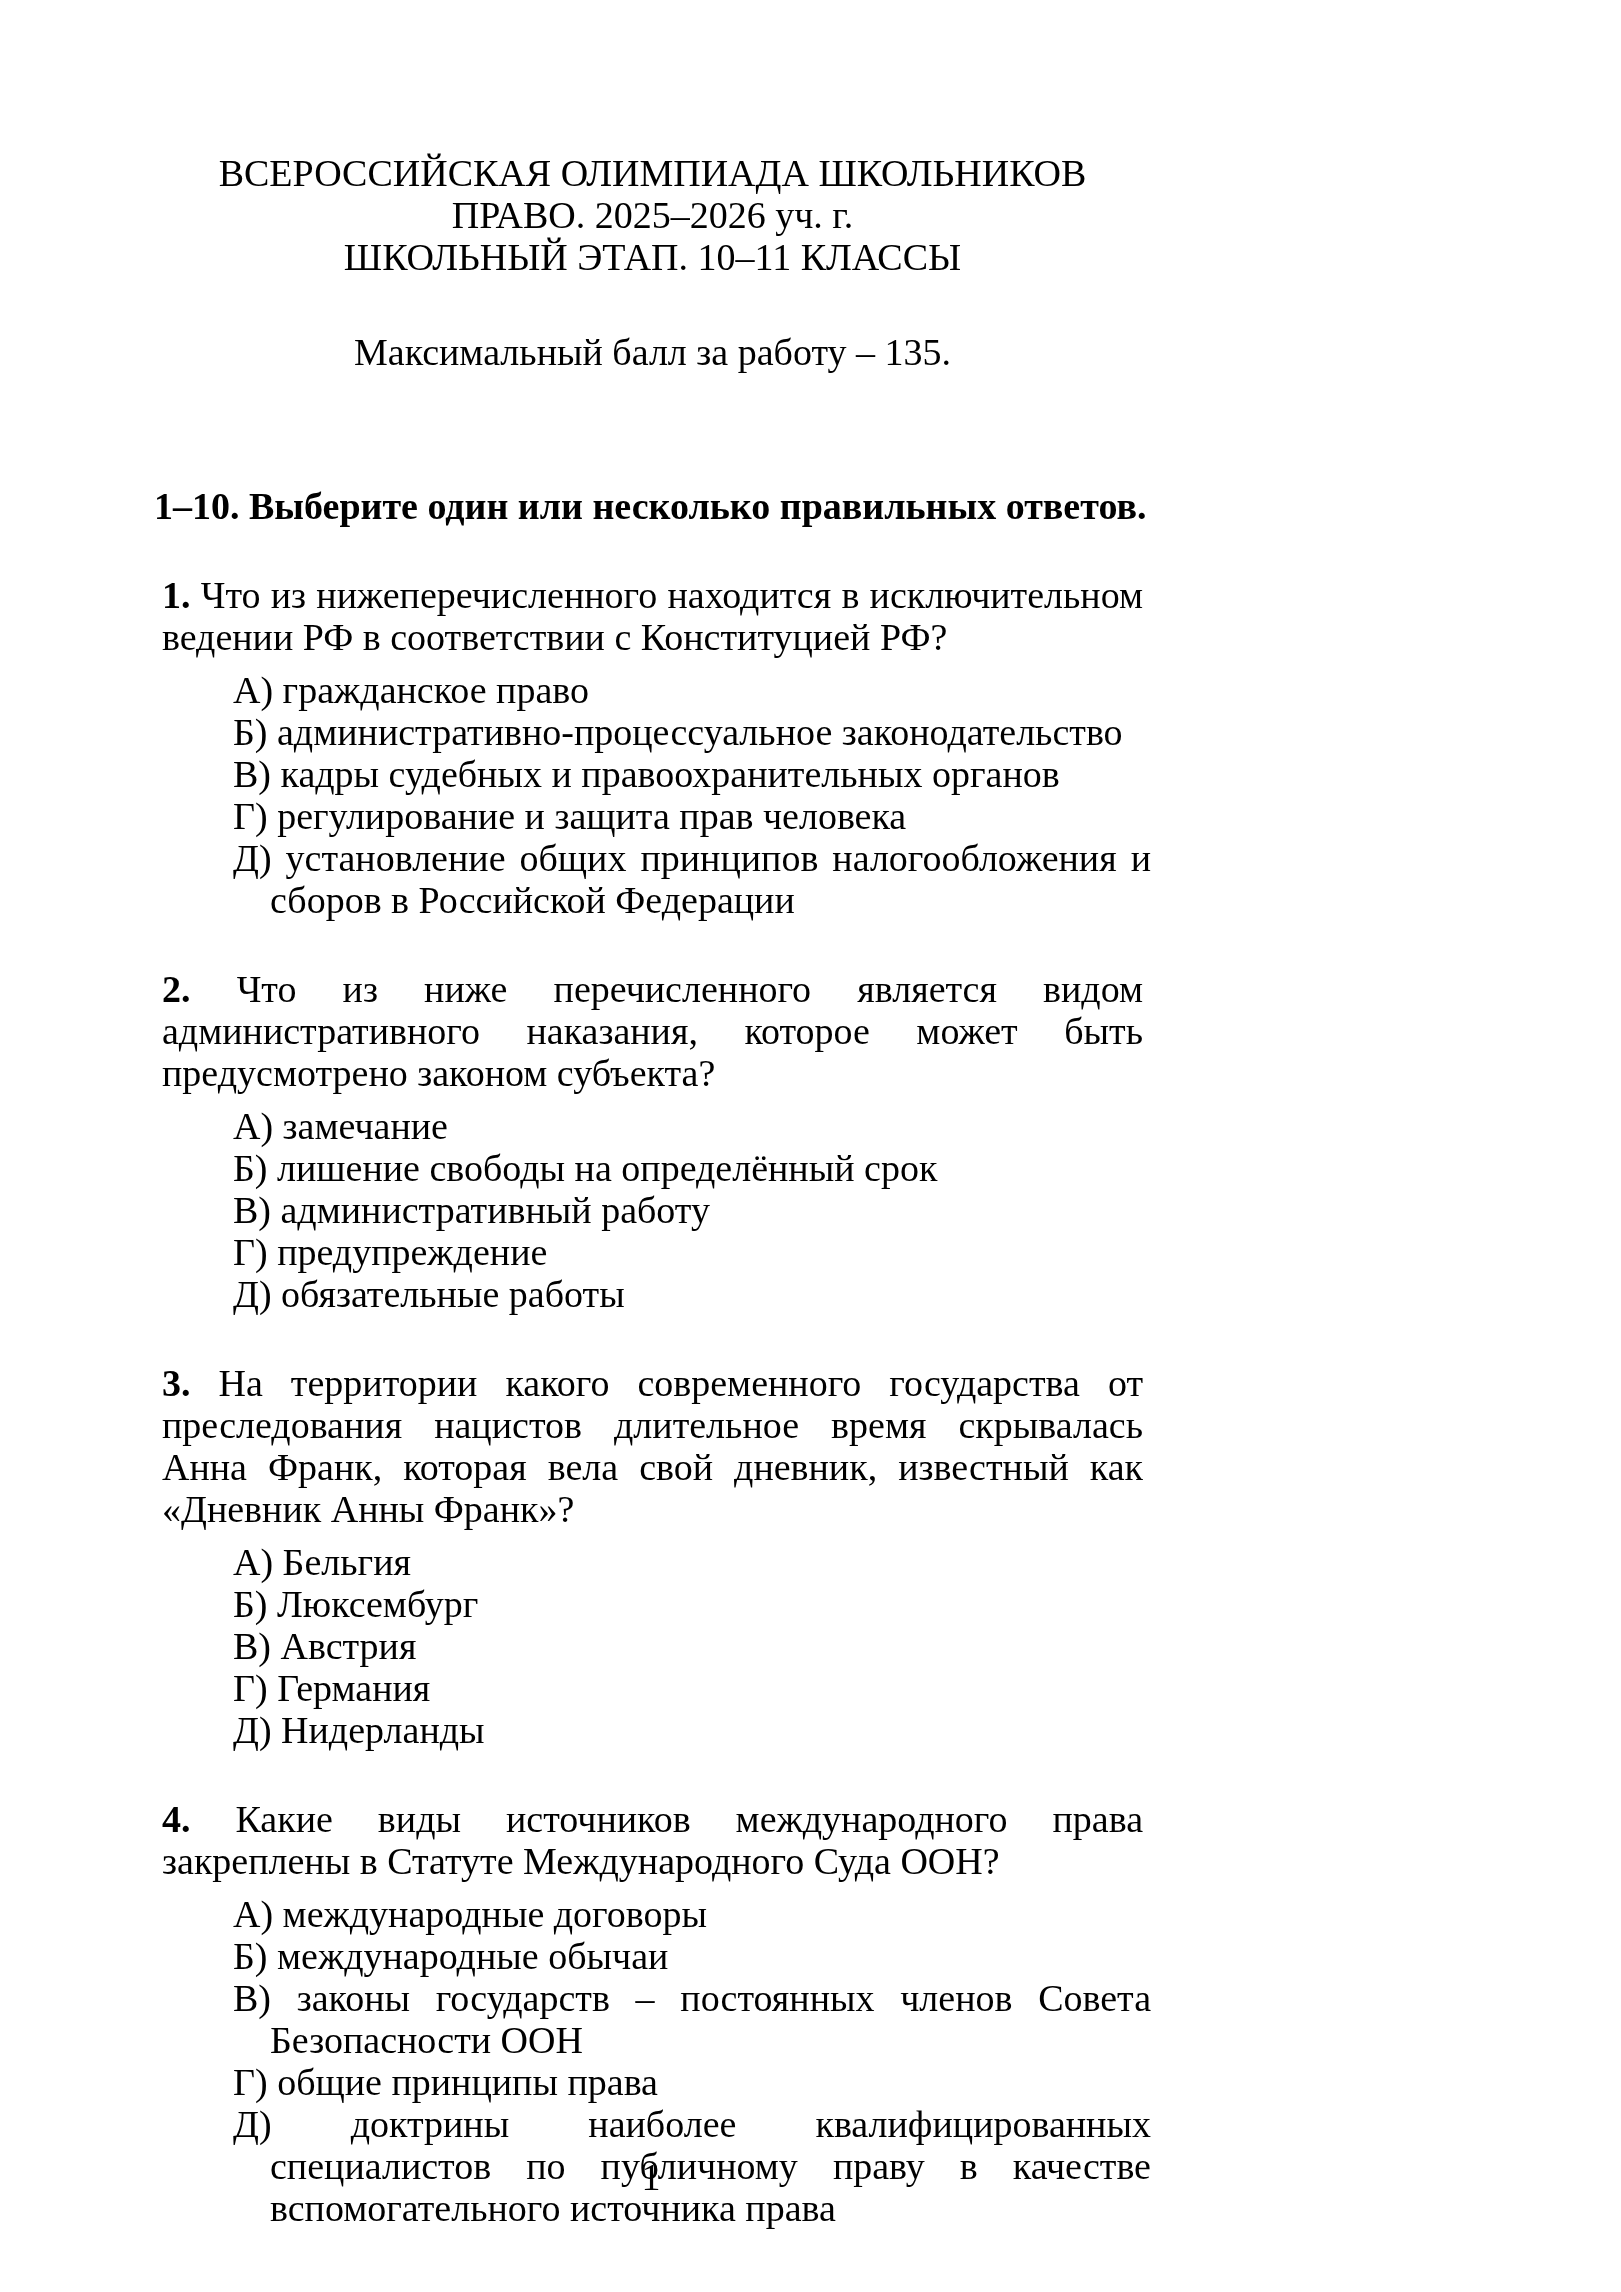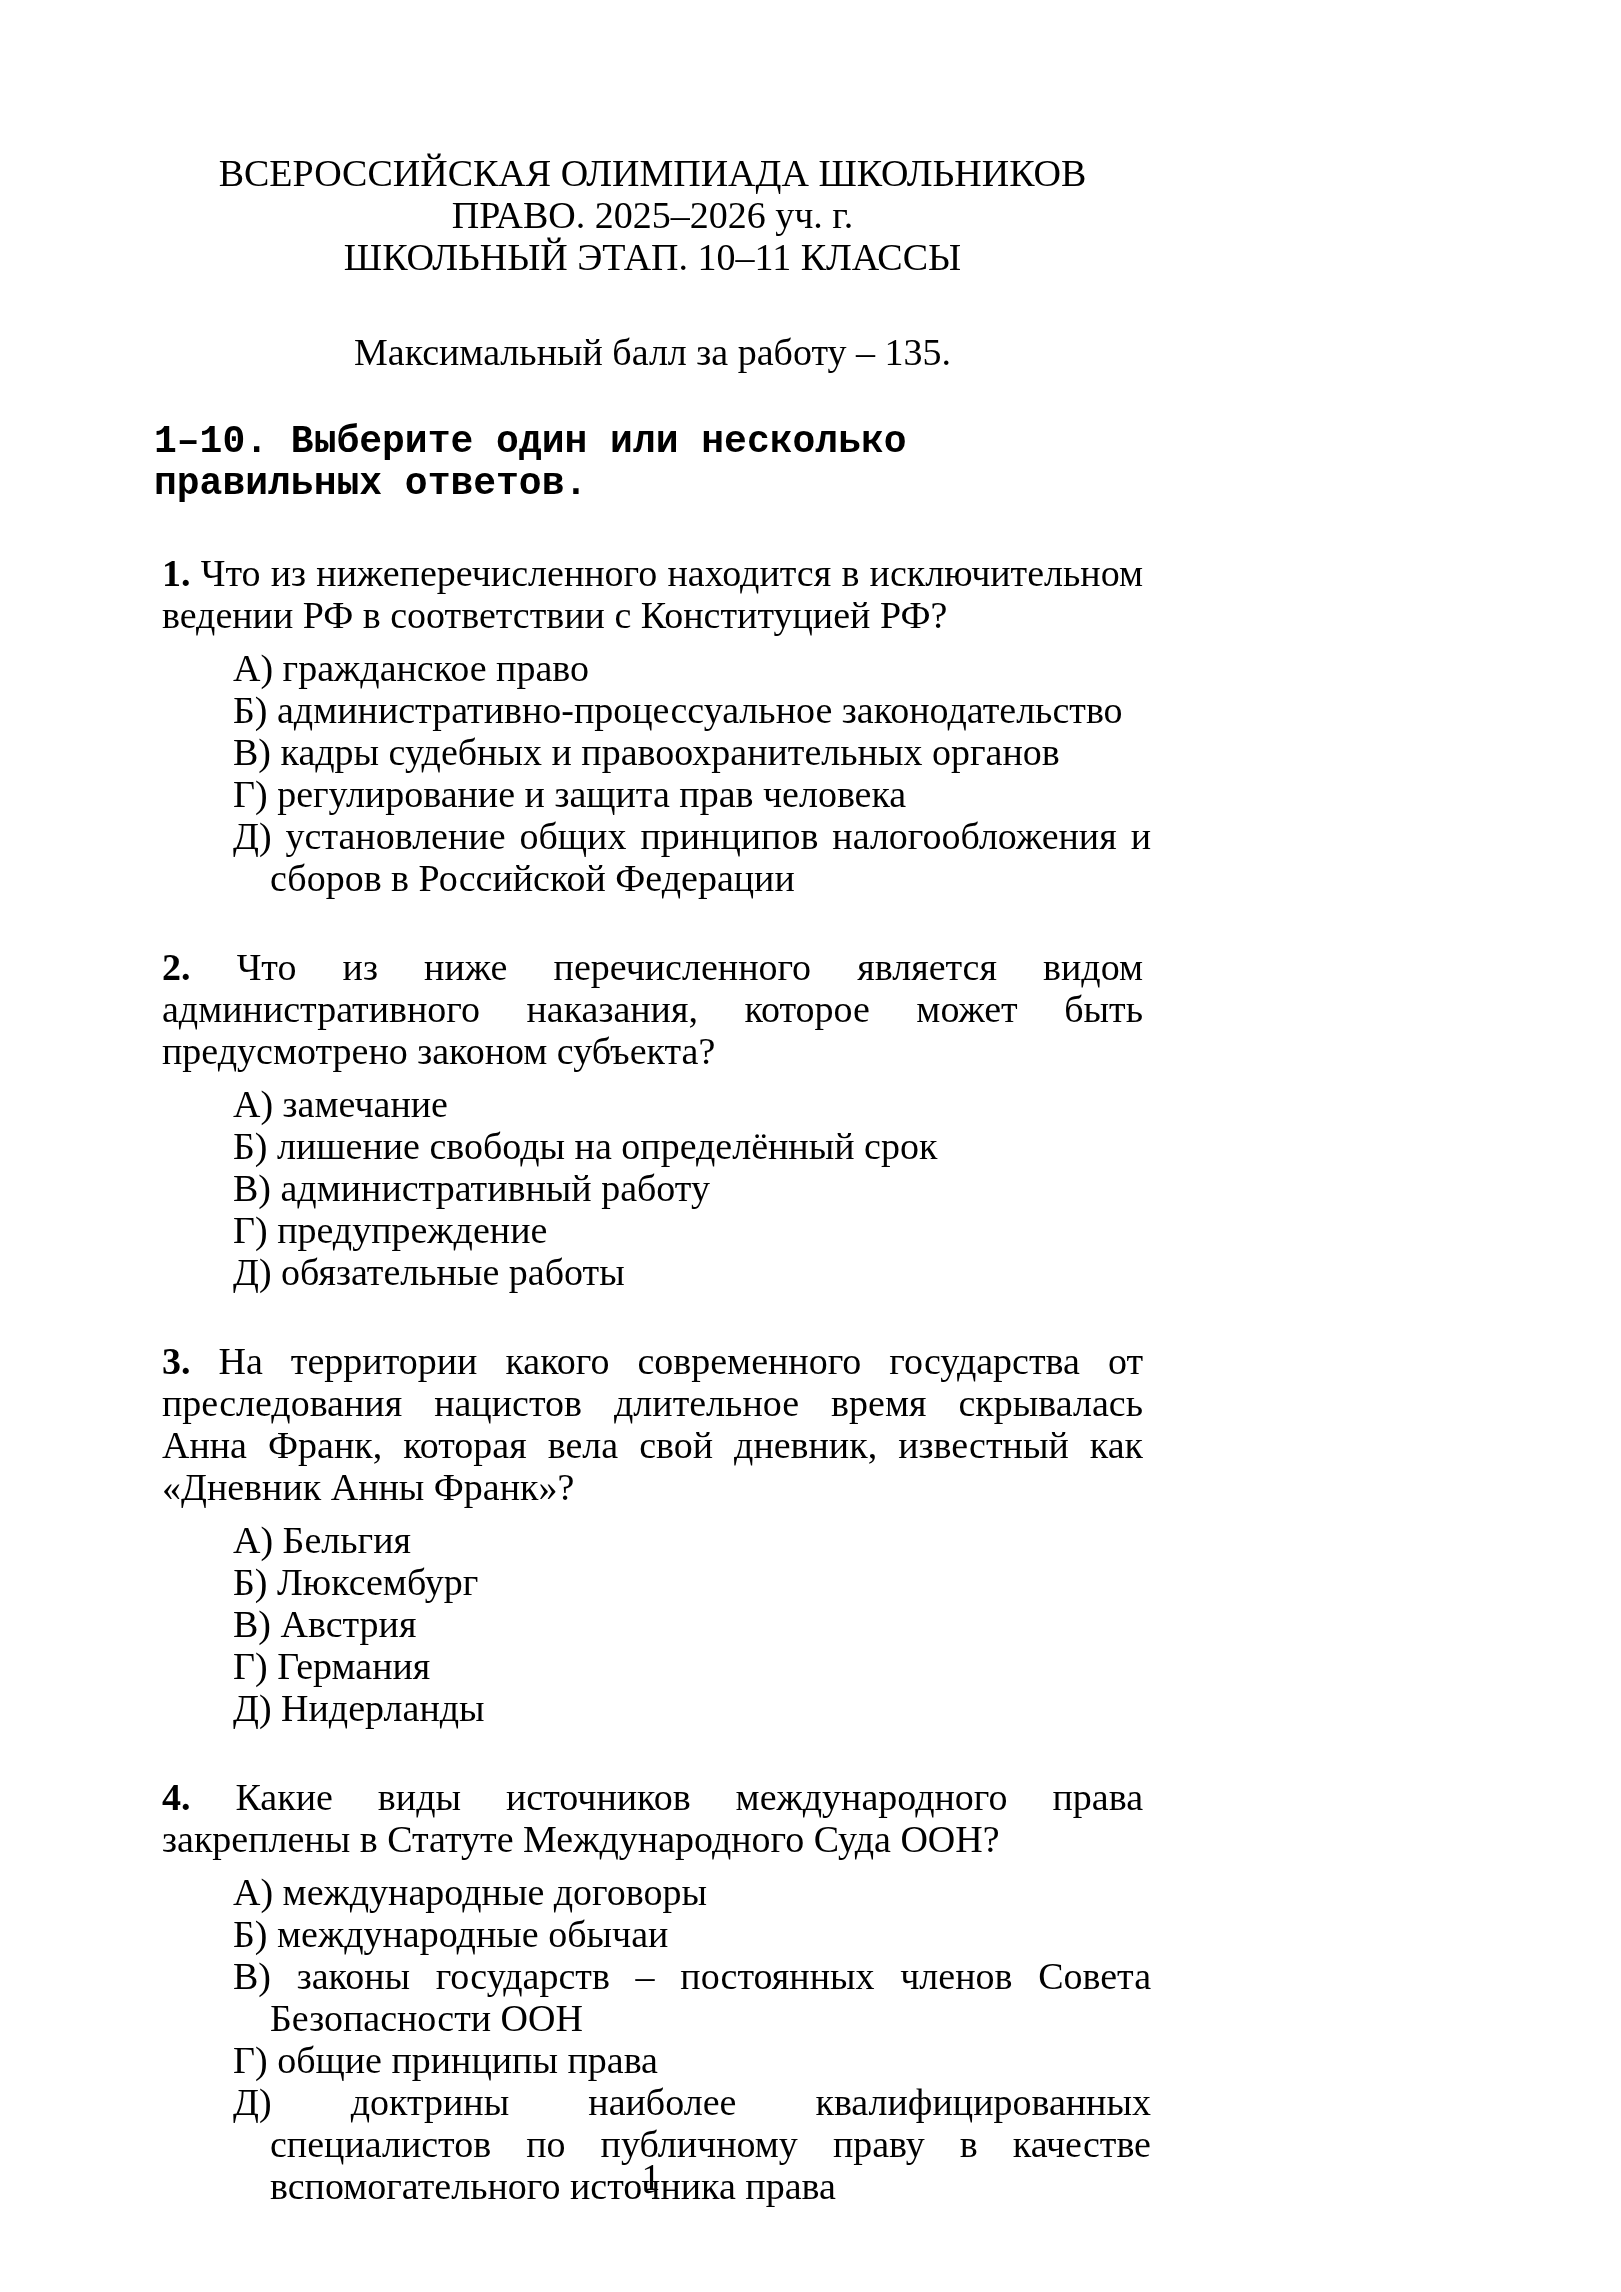--- a/index.html
+++ b/index.html
@@ -16,23 +16,22 @@
     padding: 152px 151px 0 154px;
     overflow: hidden;
   }
   .doc-header { text-align: center; }
   .max-score {
     text-align: center;
     font-weight: normal;
     margin-top: 53px;
   }
   .section-heading {
-    margin: 48px 0 0 0;
+    margin: 112px 0 0 0;
     font-weight: bold;
-    font-family: Liberation Mono, monospace;
   }
   .question { margin-top: 47px; }
   .q-text {
     margin: 8px;
     text-align: justify;
   }
   .q-num { font-weight: bold; }
   .options { margin-top: 11px; }
   .option {
     text-align: justify;

